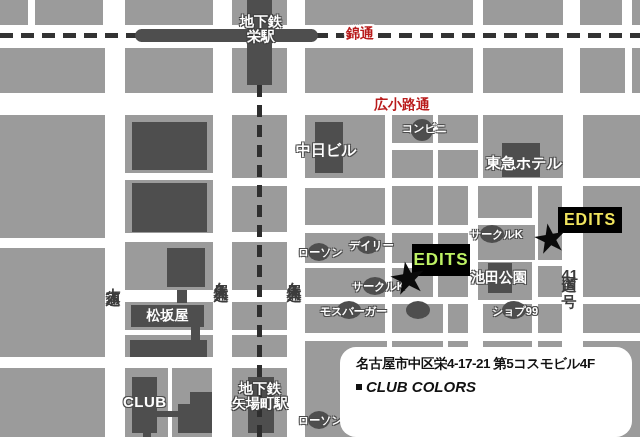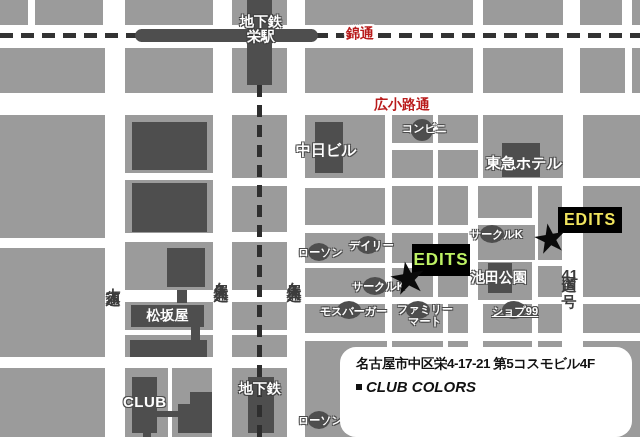--- a/index.html
+++ b/index.html
@@ -131,20 +131,21 @@
   <div class="station-bar"></div>
   <div class="dark station-rect" style="left:247px;top:0;width:25px;height:85px;"></div>
   <div class="dark station-rect" style="left:248px;top:377px;width:26px;height:56px;"></div>
 
   <div class="station-label" style="left:229px;top:14px;width:64px;">
     <div>地下鉄</div>
     <div>栄駅</div>
   </div>
   <div class="station-label" style="left:222px;top:381px;width:76px;font-size:14px;">
     <div>地下鉄</div>
+    <div>矢場町駅</div>
   </div>
 
   <div class="street-h halo" style="left:346px;top:25px;">錦通</div>
   <div class="street-h" style="left:334px;top:96px;margin-left:40px;">広小路通</div>
   <div class="street-v" style="left:103px;top:276px;">大須通</div>
   <div class="street-v" style="left:211px;top:270px;">久屋大通</div>
   <div class="street-v" style="left:284px;top:270px;">久屋大通</div>
   <div class="street-v" style="left:559px;top:265px;letter-spacing:1px;"><span>国道</span><span class="combine">41</span><span>号</span></div>
 
   <div class="box-label" style="left:131px;top:305px;width:73px;height:22px;font-size:14px;">松坂屋</div>
@@ -163,25 +164,21 @@
   <div class="poi-dot" style="left:406px;top:301px;width:24px;height:18px;"></div>
   <div class="poi-dot" style="left:502px;top:301px;width:24px;height:18px;"></div>
   <div class="poi-dot" style="left:308px;top:411px;width:22px;height:18px;"></div>
 
   <div class="poi" style="left:402px;top:122px;">コンビニ</div>
   <div class="poi" style="left:298px;top:246px;">ローソン</div>
   <div class="poi" style="left:349px;top:239px;">デイリー</div>
   <div class="poi" style="left:470px;top:228px;">サークルK</div>
   <div class="poi" style="left:352px;top:280px;">サークルK</div>
   <div class="poi" style="left:320px;top:305px;">モスバーガー</div>
-  <div class="poi" style="left:397px;top:303px;text-align:center;">
-    <div>ファミリー</div>
-    <div>マート</div>
-  </div>
-  <div class="poi" style="left:492px;top:305px;text-decoration:underline;">ショプ99</div>
+  <div class="poi" style="left:492px;top:305px;">ショプ99</div>
   <div class="poi" style="left:298px;top:414px;">ローソン</div>
 
   <div class="venue-box" style="left:412px;top:244px;width:58px;height:32px;font-size:17px;color:#bef264;">EDITS</div>
   <div class="star" style="left:388px;top:256px;font-size:44px;">★</div>
   <div class="venue-box" style="left:558px;top:207px;width:64px;height:26px;font-size:16px;color:#f0e45e;">EDITS</div>
   <div class="star" style="left:532px;top:218px;font-size:40px;">★</div>
 
   <div class="info-box">
     <div class="club-addr">名古屋市中区栄4-17-21 第5コスモビル4F</div>
     <div class="club-name" style="margin-top:4px;"><span class="bullet"></span><span>CLUB COLORS</span></div>

